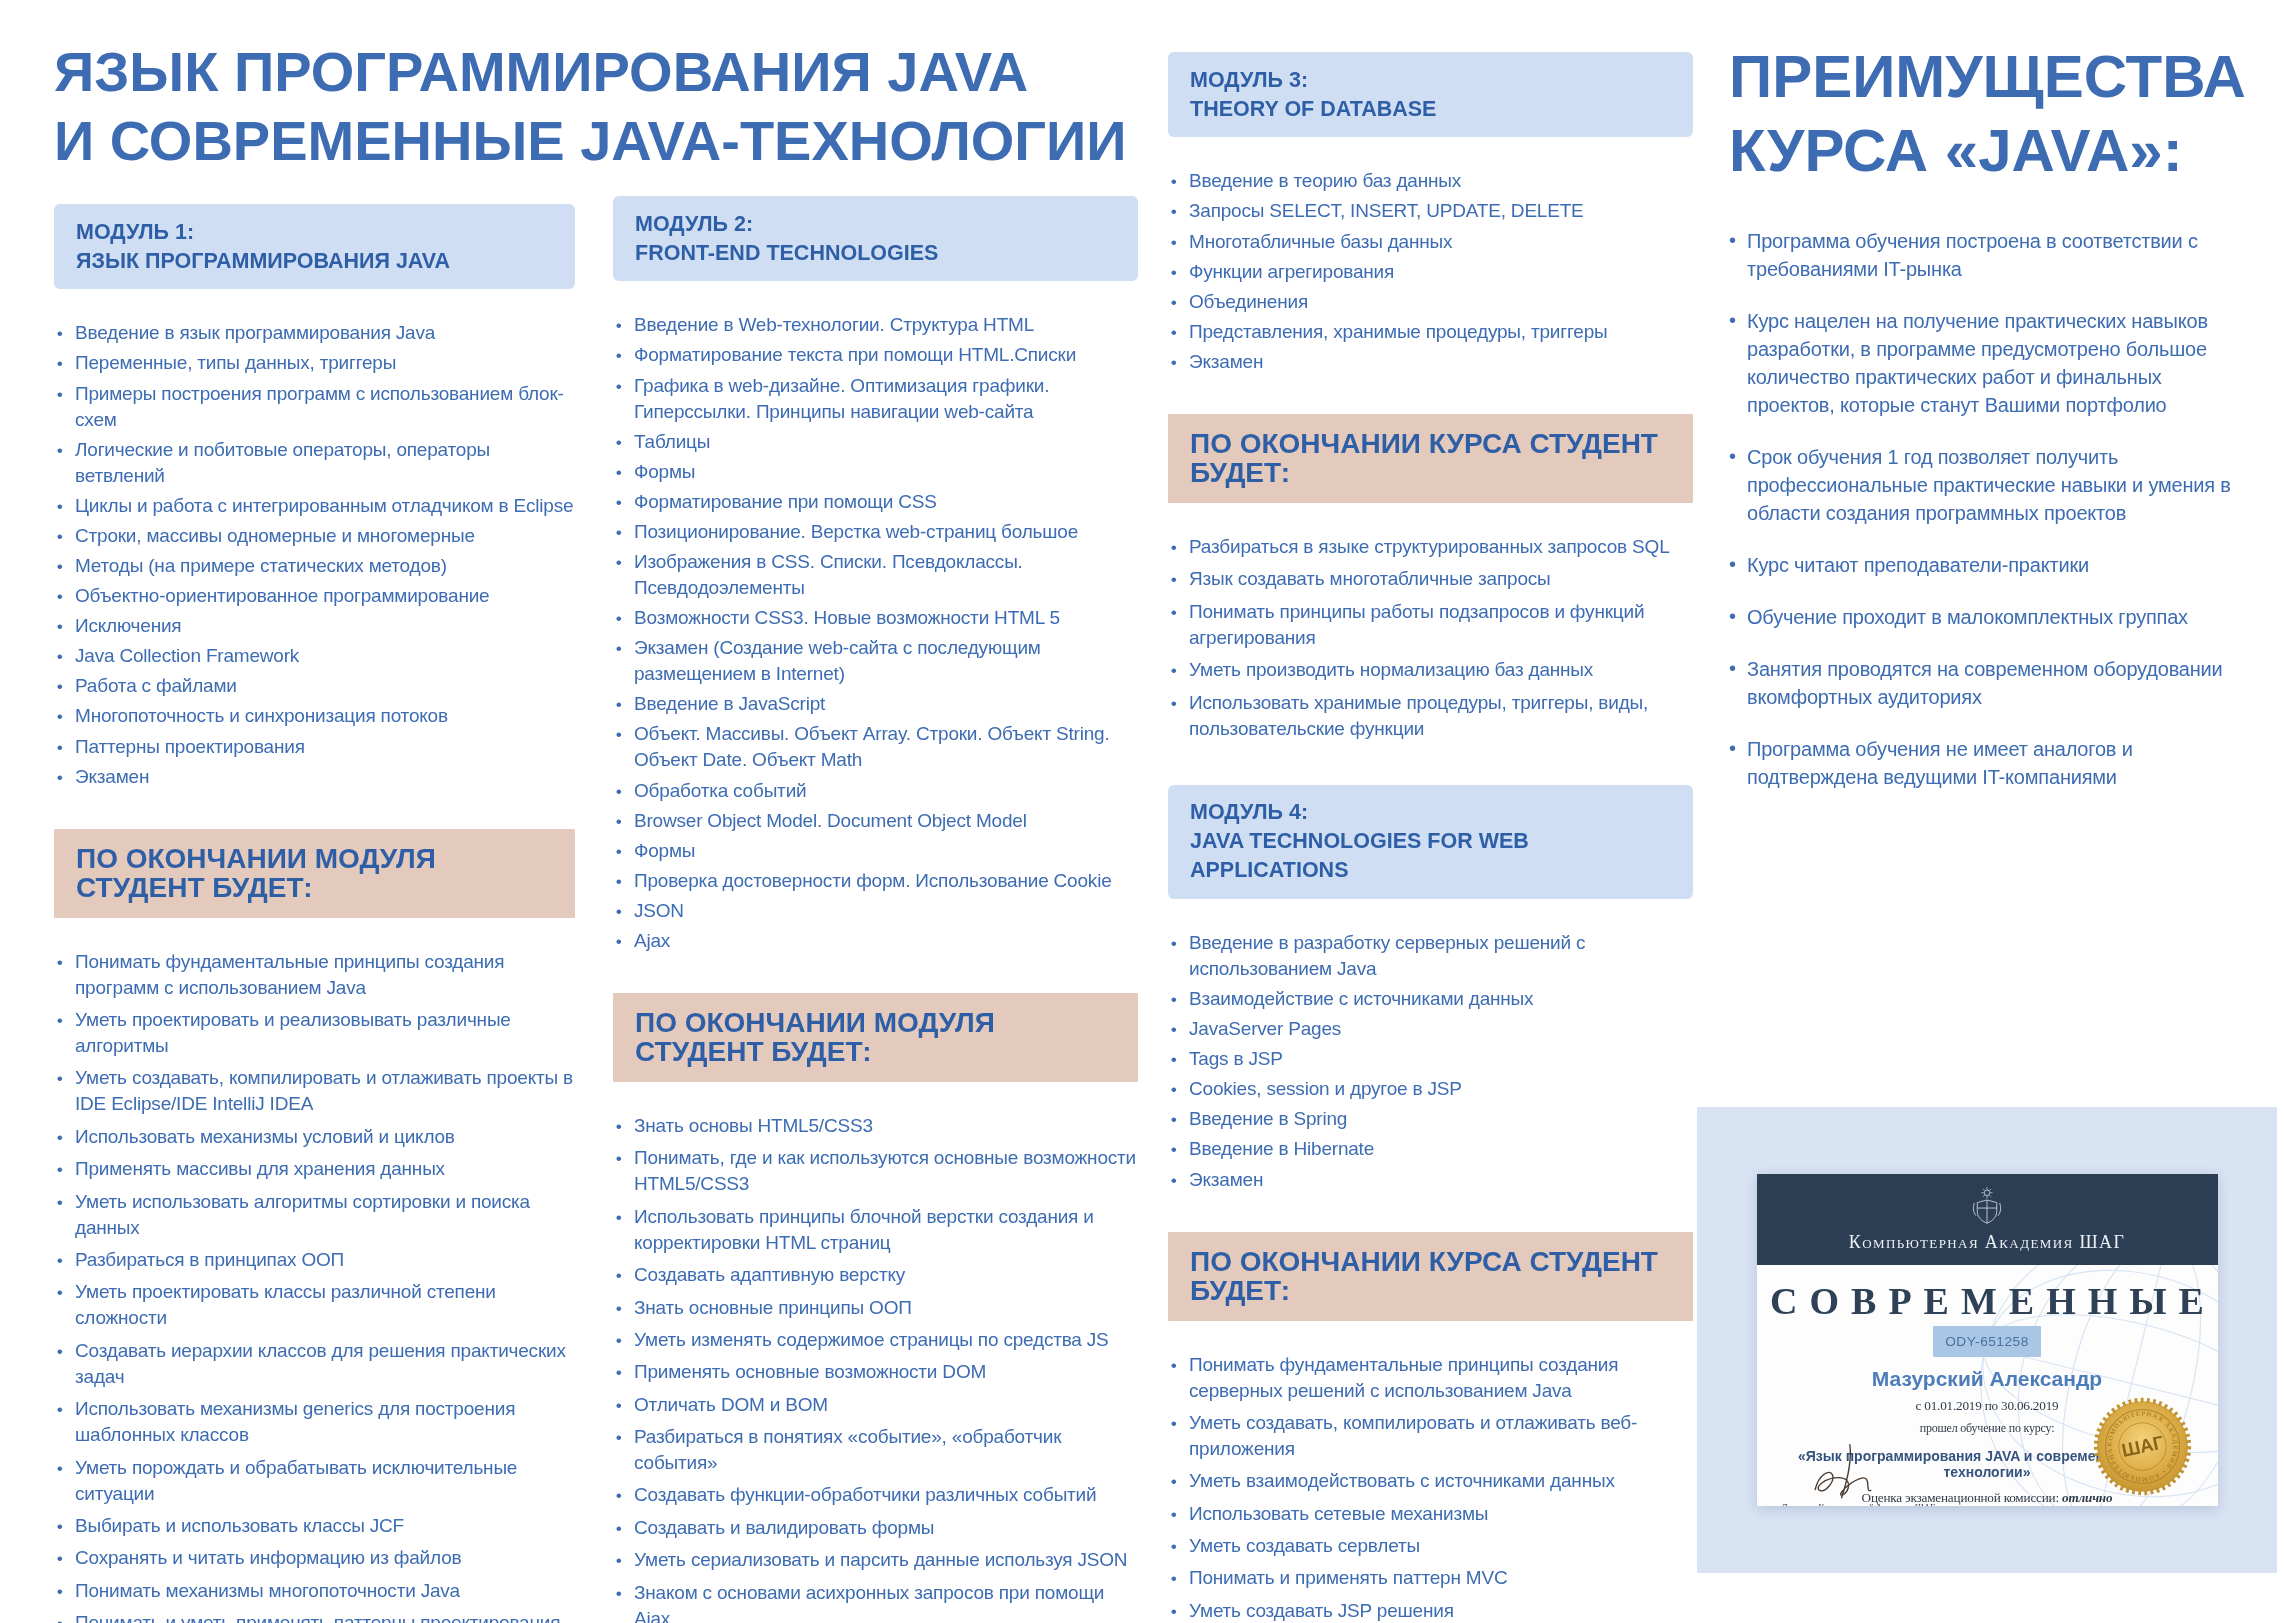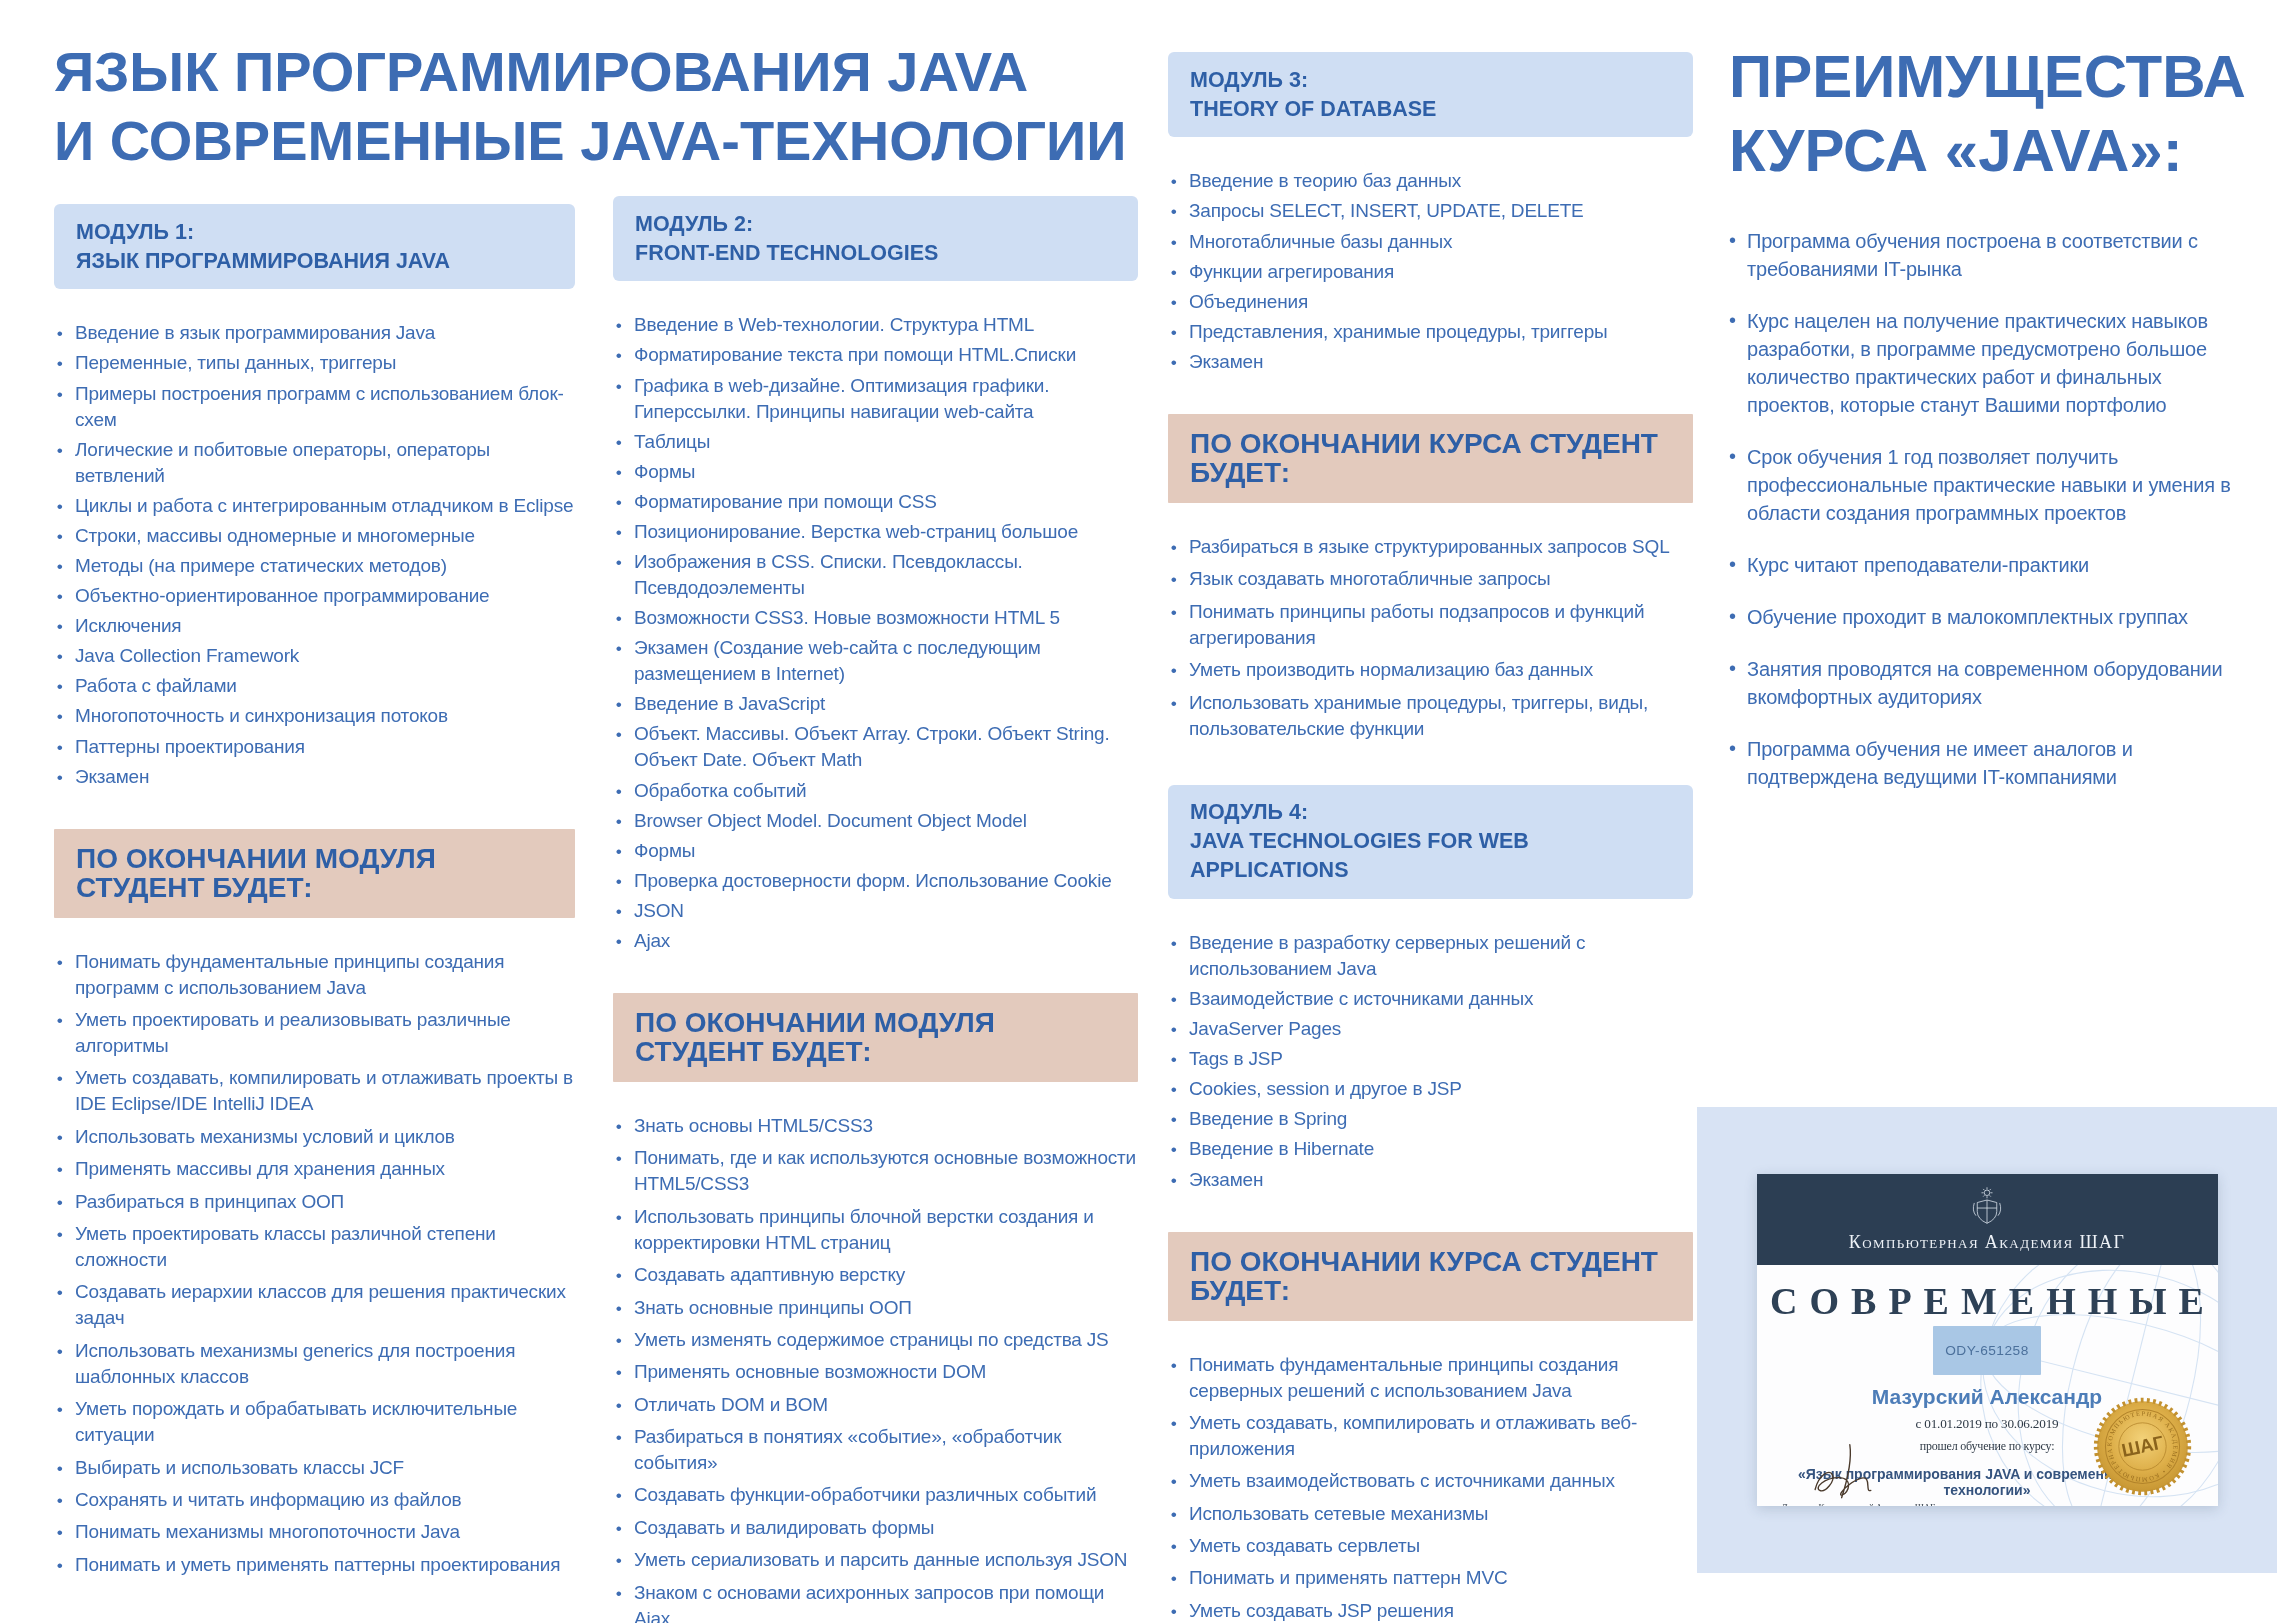--- a/index.html
+++ b/index.html
@@ -70,21 +70,21 @@
     color:#eef2f7; font-size:18px; letter-spacing:1.4px; letter-spacing:1.4px;
   }
   .cert-body{position:relative; height:241px; text-align:center; z-index:1;}
   .globe{position:absolute; right:-87px; top:-69px; z-index:0; pointer-events:none;}
   .cert-title{
     position:relative; margin-top:13.7px; font-family:"Liberation Serif", serif;
     font-size:38px; font-weight:700; letter-spacing:12px; color:#2e4156; text-indent:12px;
   }
   .cert-number{
     position:relative; display:inline-block; margin-top:3.7px; background:var(--cert_number_bg);
-    color:#4c719c; font-size:13.7px; letter-spacing:0.5px; padding:17px 12px; border-radius:0.9px;text-align:right;
+    color:#4c719c; font-size:13.7px; letter-spacing:0.5px; padding:8px 12px; border-radius:0.9px;text-align:right;
   }
   .cert-name{position:relative; margin-top:10px; font-size:21px; font-weight:700; color:#4d7db8; letter-spacing:0;}
   .cert-period{position:relative; margin-top:6.4px; font-family:"Liberation Serif", serif; font-size:13.2px; color:#2f3a46;}
   .cert-passed{position:relative; margin-top:7px; font-family:"Liberation Serif", serif; font-size:12px; color:#2f3a46;}
   .cert-course{position:relative; margin-top:12px; font-size:14px; font-weight:700; color:#35537e; letter-spacing:0;}
   .cert-grade{position:relative; margin-top:10px; font-family:"Liberation Serif", serif; font-size:13.2px; color:#2f3a46;}
   .cert-grade .grade-word{font-style:italic; font-weight:700;}
   .cert-city{position:relative; margin-top:8.2px; font-size:11.4px; font-weight:700; color:#2f3a46;}
   .cert-sign{position:absolute; left:25px; bottom:8.2px; text-align:center; z-index:2;}
   .cert-sign .caption{font-family:"Liberation Serif", serif; font-size:9px; color:#2f3a46; margin-top:-8.2px;}
@@ -121,20 +121,21 @@
       <li class="topic"><span>Экзамен</span></li>
     </ul>
   <div class="band band-rose">ПО ОКОНЧАНИИ МОДУЛЯ СТУДЕНТ БУДЕТ:</div>
   <ul class="blist outcomes">
 
   <li class="outcome"><span>Понимать фундаментальные принципы создания программ с использованием Java</span></li>
       <li class="outcome"><span>Уметь проектировать и реализовывать различные алгоритмы</span></li>
       <li class="outcome"><span>Уметь создавать, компилировать и отлаживать проекты в IDE Eclipse/IDE IntelliJ IDEA</span></li>
       <li class="outcome"><span>Использовать механизмы условий и циклов</span></li>
       <li class="outcome"><span>Применять массивы для хранения данных</span></li>
+      <li class="outcome"><span>Уметь использовать алгоритмы сортировки и поиска данных</span></li>
       <li class="outcome"><span>Разбираться в принципах ООП</span></li>
       <li class="outcome"><span>Уметь проектировать классы различной степени сложности</span></li>
       <li class="outcome"><span>Создавать иерархии классов для решения практических задач</span></li>
       <li class="outcome"><span>Использовать механизмы generics для построения шаблонных классов</span></li>
       <li class="outcome"><span>Уметь порождать и обрабатывать исключительные ситуации</span></li>
       <li class="outcome"><span>Выбирать и использовать классы JCF</span></li>
       <li class="outcome"><span>Сохранять и читать информацию из файлов</span></li>
       <li class="outcome"><span>Понимать механизмы многопоточности Java</span></li>
       <li class="outcome"><span>Понимать и уметь применять паттерны проектирования</span></li>
     </ul>

